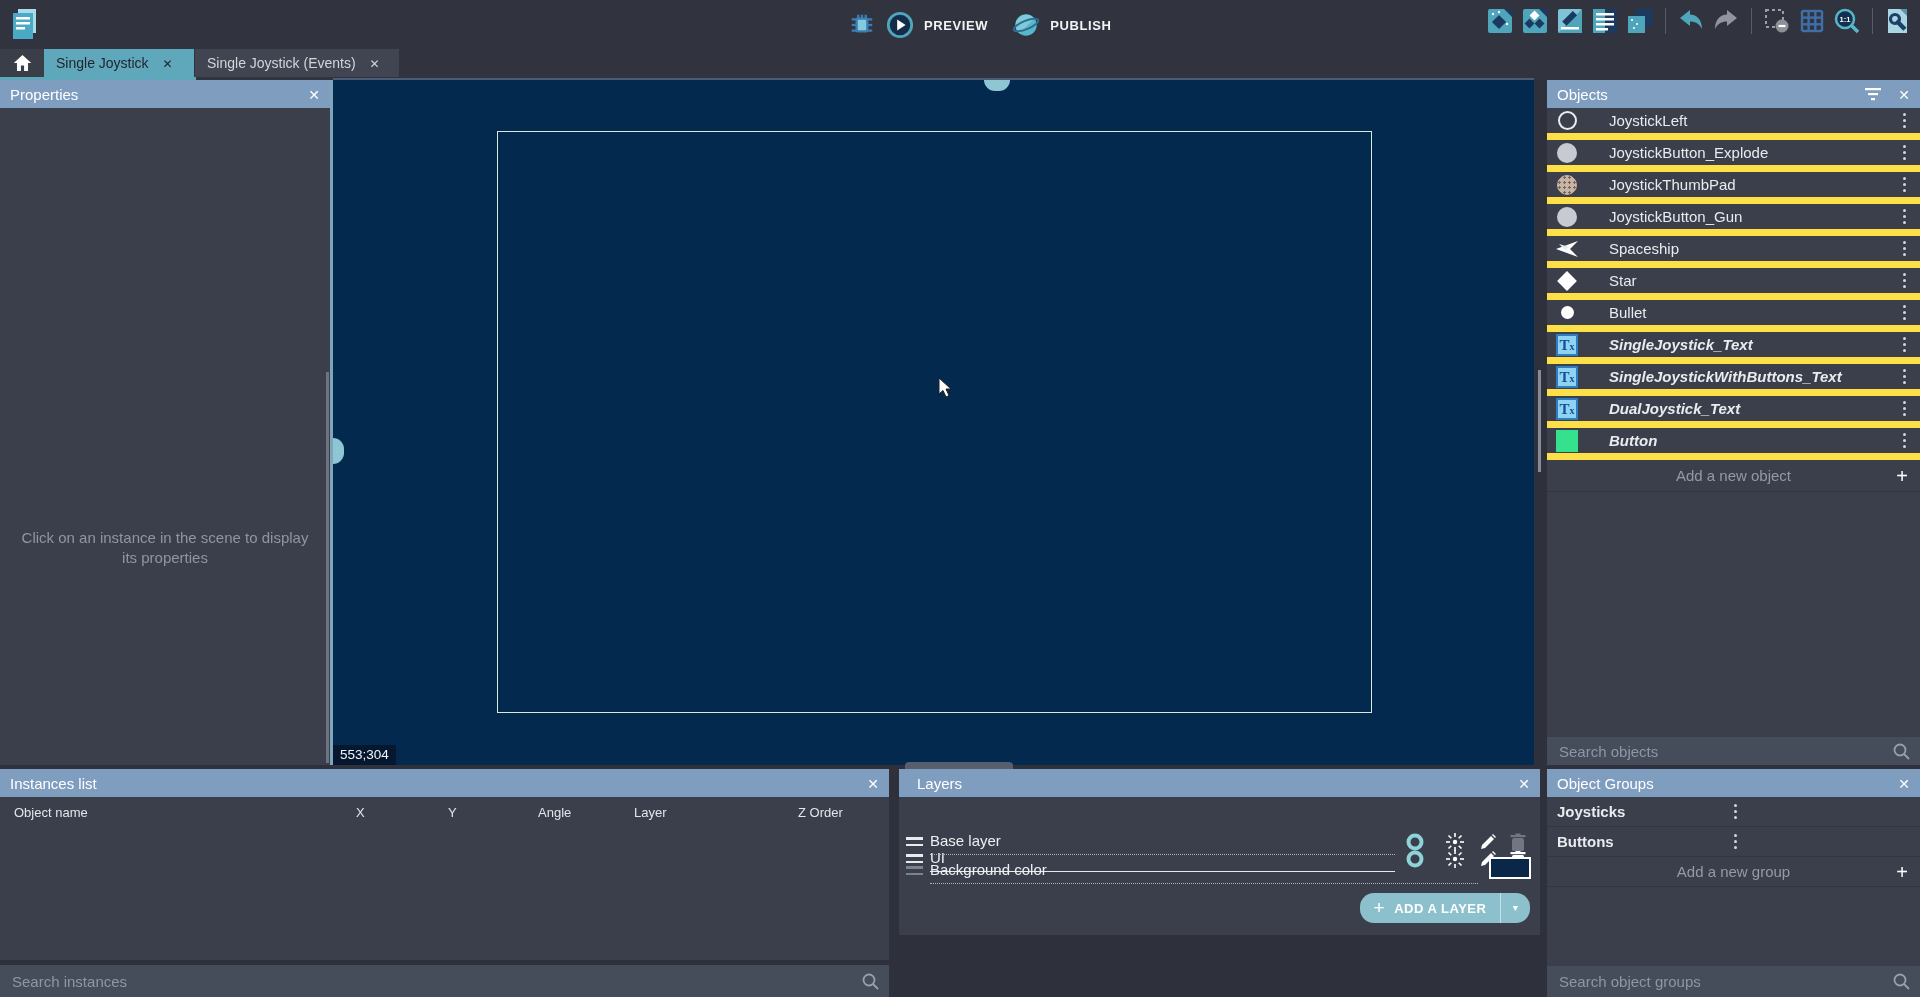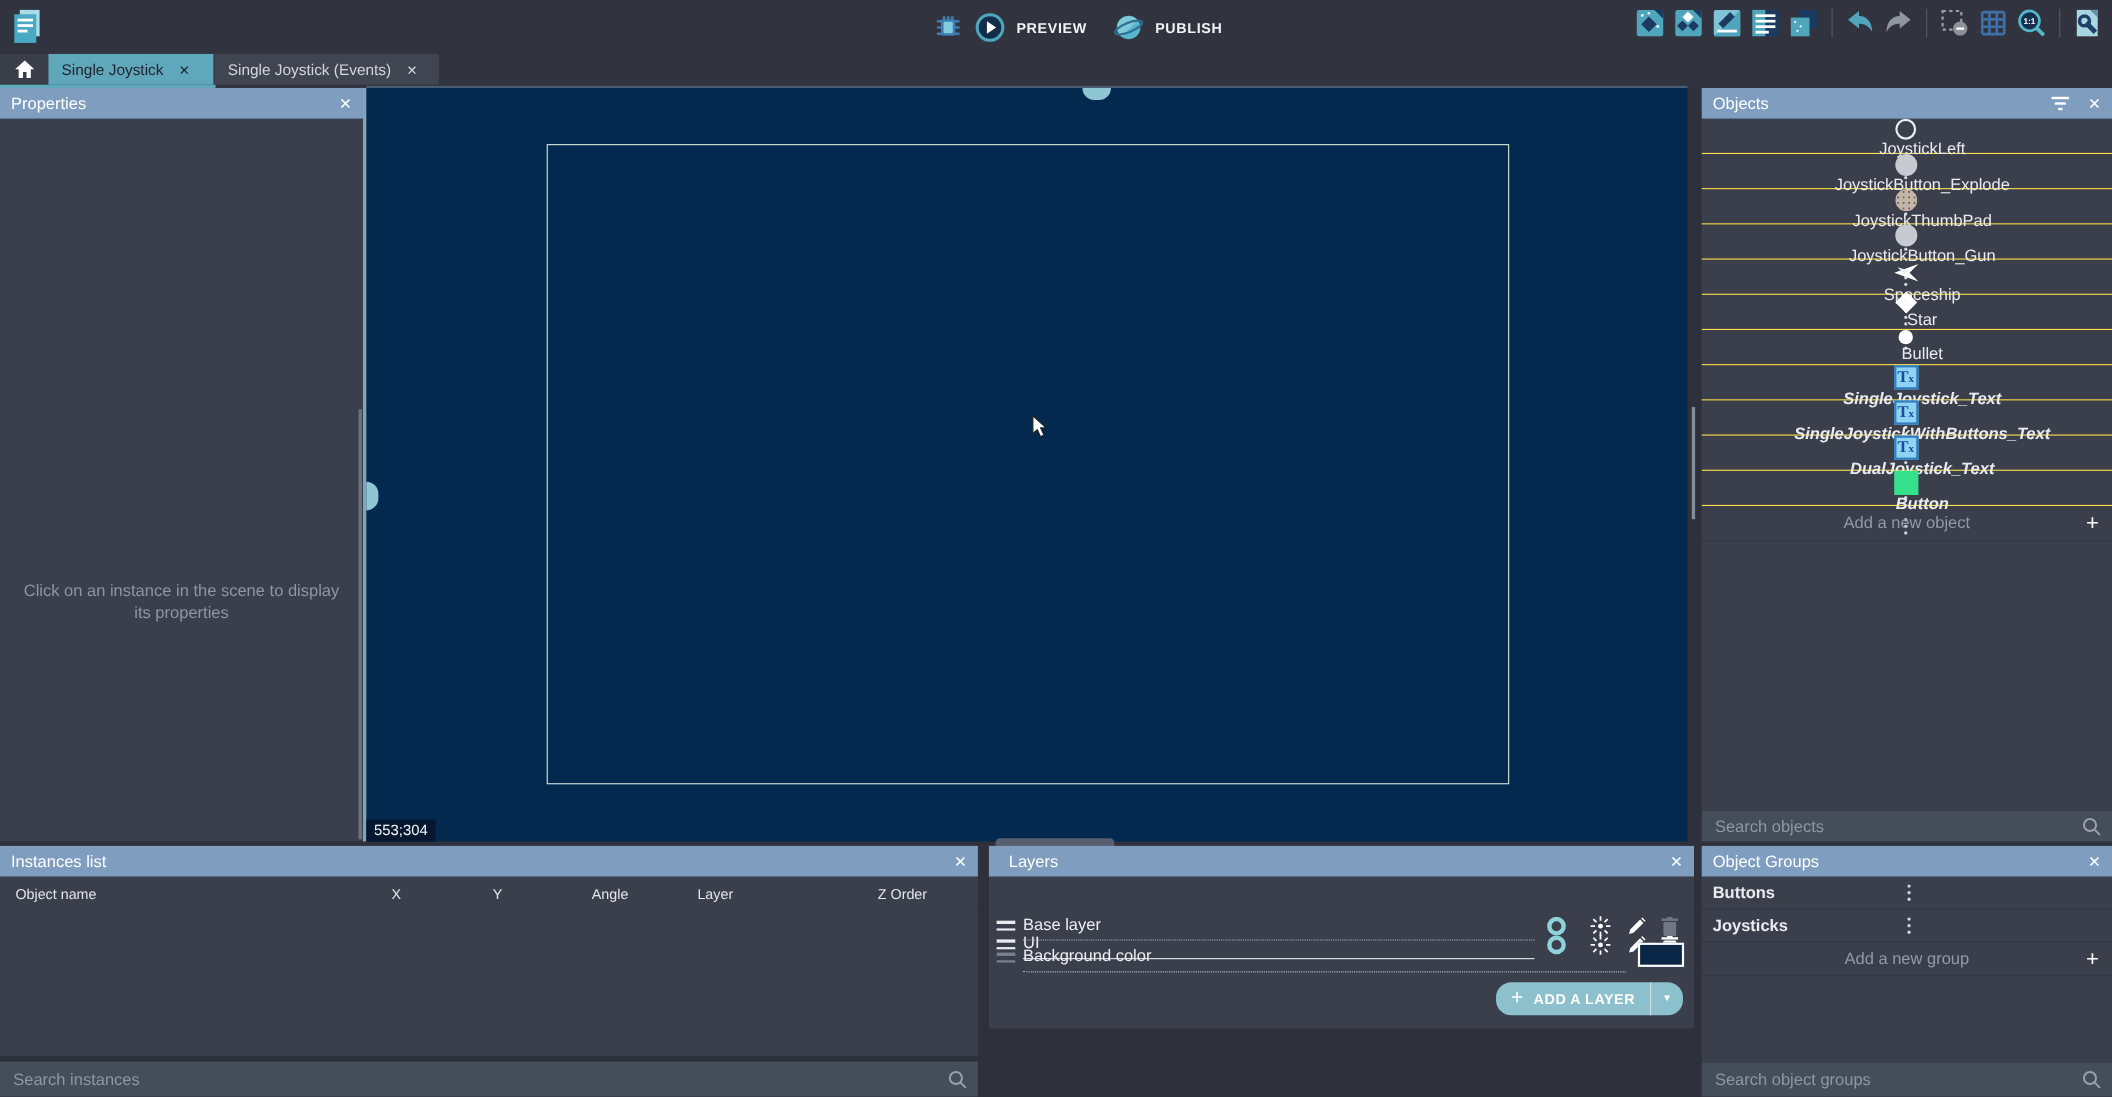--- a/index.html
+++ b/index.html
@@ -51,21 +51,21 @@
   .handle-top { left:984px; top:80px; width:26px; height:11px; background:#8FC6D4; border-radius:0 0 13px 13px; }
   .handle-left { left:333px; top:438px; width:11px; height:26px; background:#8FC6D4; border-radius:0 13px 13px 0; }
   .handle-bottom { left:905px; top:762px; width:108px; height:7px; background:#575F6E; border-radius:4px 4px 0 0; }
   .frame-rect { left:497px; top:131px; width:875px; height:582px; border:1px solid #D9E9DC; }
   .coord-badge { left:333px; top:745px; height:20px; line-height:20px; background:rgba(7,22,44,.88); color:#F2F4F6; font-size:13.5px; padding:0 7px; }
   .obj-scroll { left:1538px; top:370px; width:3px; height:102px; background:#878C96; }
 
   
   .objects-header { left:1547px; top:80px; width:373px; }
   .objects-body { left:1547px; top:108px; width:373px; height:629px; }
-  .obj-row { height:32px; display:flex; align-items:center; padding:0 10px 0 8px; border-bottom:1px solid #fde047;flex-direction:column; }
+  .obj-row { height:32px; display:flex; align-items:center; padding:0 10px 0 8px; border-bottom:7px solid #fde047; }
   .obj-icon { width:24px; height:24px; display:flex; align-items:center; justify-content:center; }
   .obj-name { margin-left:30px; font-size:15px; color:#E9EBEE; flex:1; }
   .emph { font-style:italic; font-weight:bold; }
   .dots { display:flex; flex-direction:column; gap:3px; padding:4px; }
   .dots i { width:3px; height:3px; border-radius:50%; background:#D3D6DB; }
   .add-row { height:32px; display:flex; align-items:center; justify-content:center; border-bottom:1px solid #323642; position:relative; }
   .add-label { font-size:15px; color:#949AA5; }
   .plus-icon { position:absolute; right:12px; color:#FFF; font-size:20px; line-height:20px; }
   .plus-icon::before { content:"+"; }
   .objects-search { left:1547px; top:737px; width:373px; height:28px; }
@@ -452,29 +452,29 @@
   </svg>
 </div>
 
 <div class="abs panel-header groups-header">
   <span>Object Groups</span>
   <span class="spacer"></span>
   <span class="x-head"></span>
 </div>
 <div class="abs panel-body groups-body">
   <div class="group-row">
+    <span>Joysticks</span>
+    <span class="dots">
+        <i></i>
+        <i></i>
+        <i></i>
+      </span>
+  </div>
+  <div class="group-row">
     <span>Buttons</span>
-    <span class="dots">
-        <i></i>
-        <i></i>
-        <i></i>
-      </span>
-  </div>
-  <div class="group-row">
-    <span>Joysticks</span>
     <span class="dots">
         <i></i>
         <i></i>
         <i></i>
       </span>
   </div>
   <div class="add-row" style="height:30px">
     <span class="add-label">Add a new group</span>
     <span class="plus-icon"></span>
   </div>

